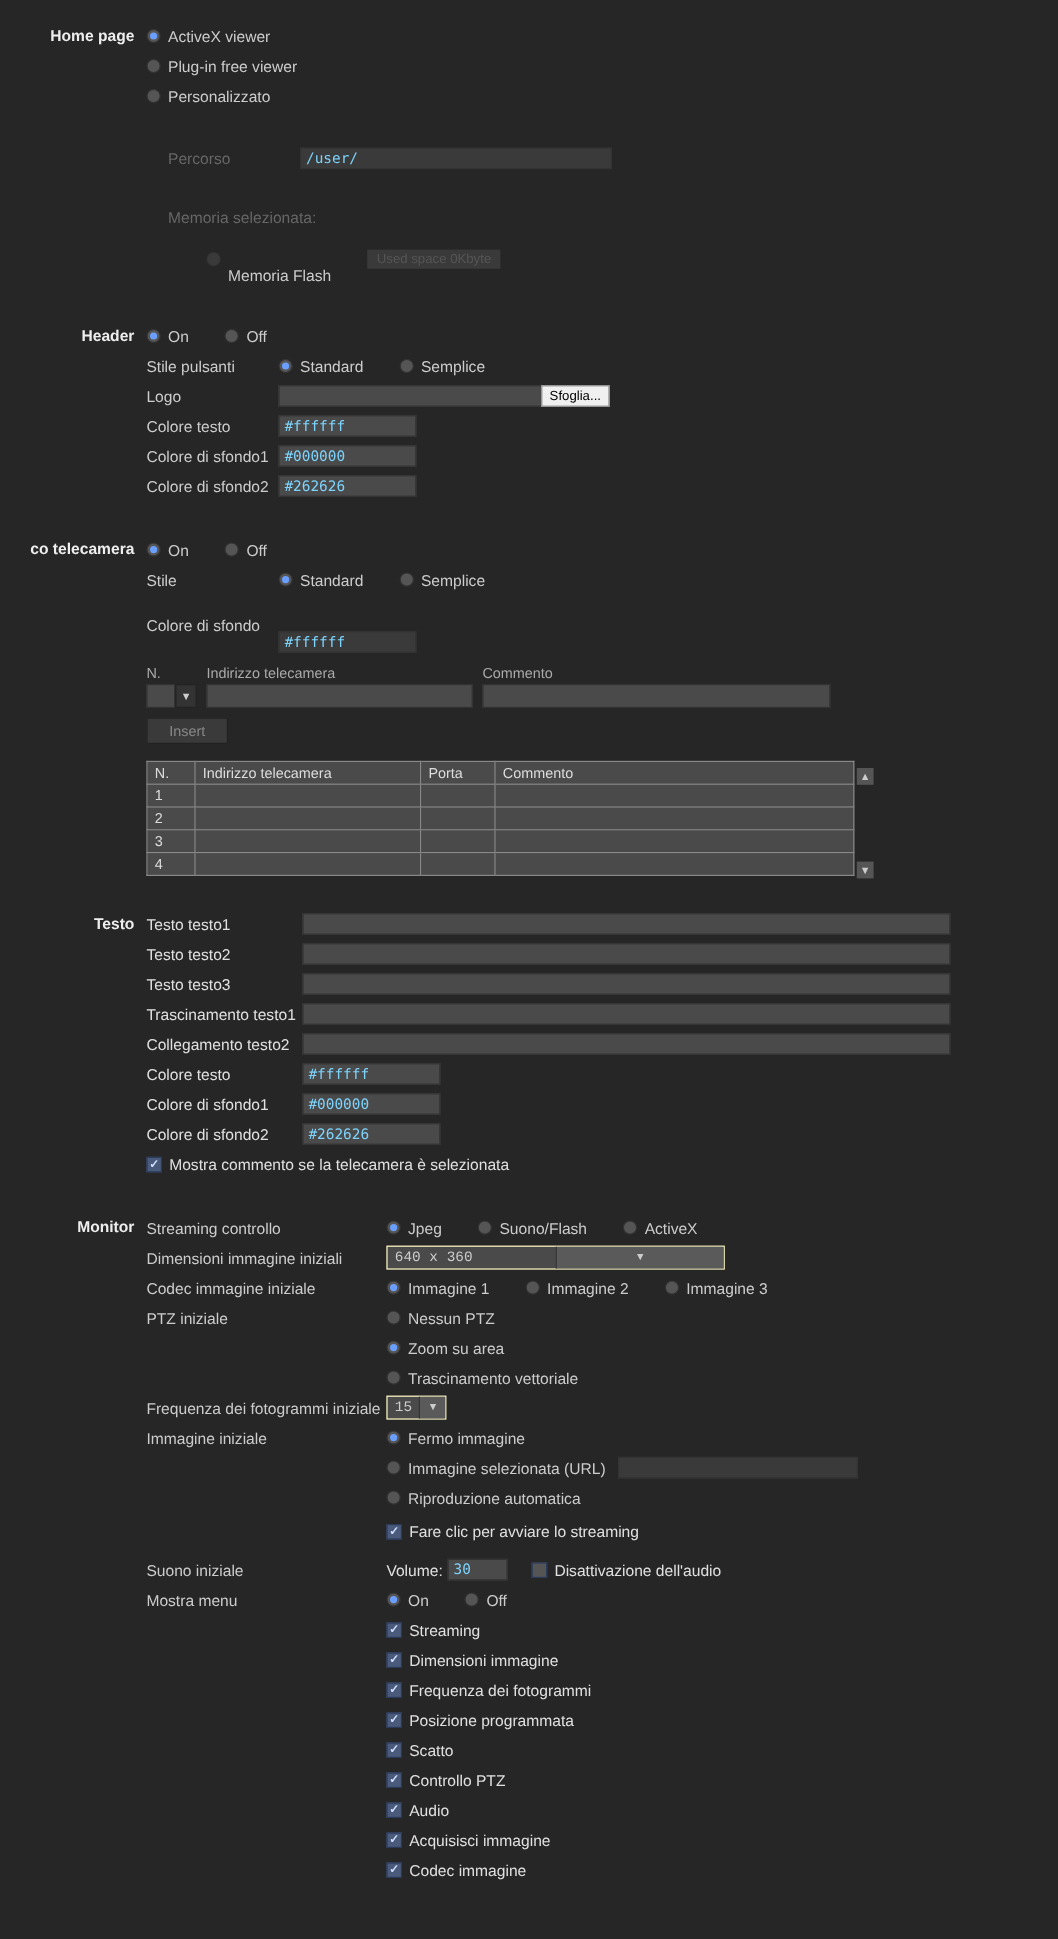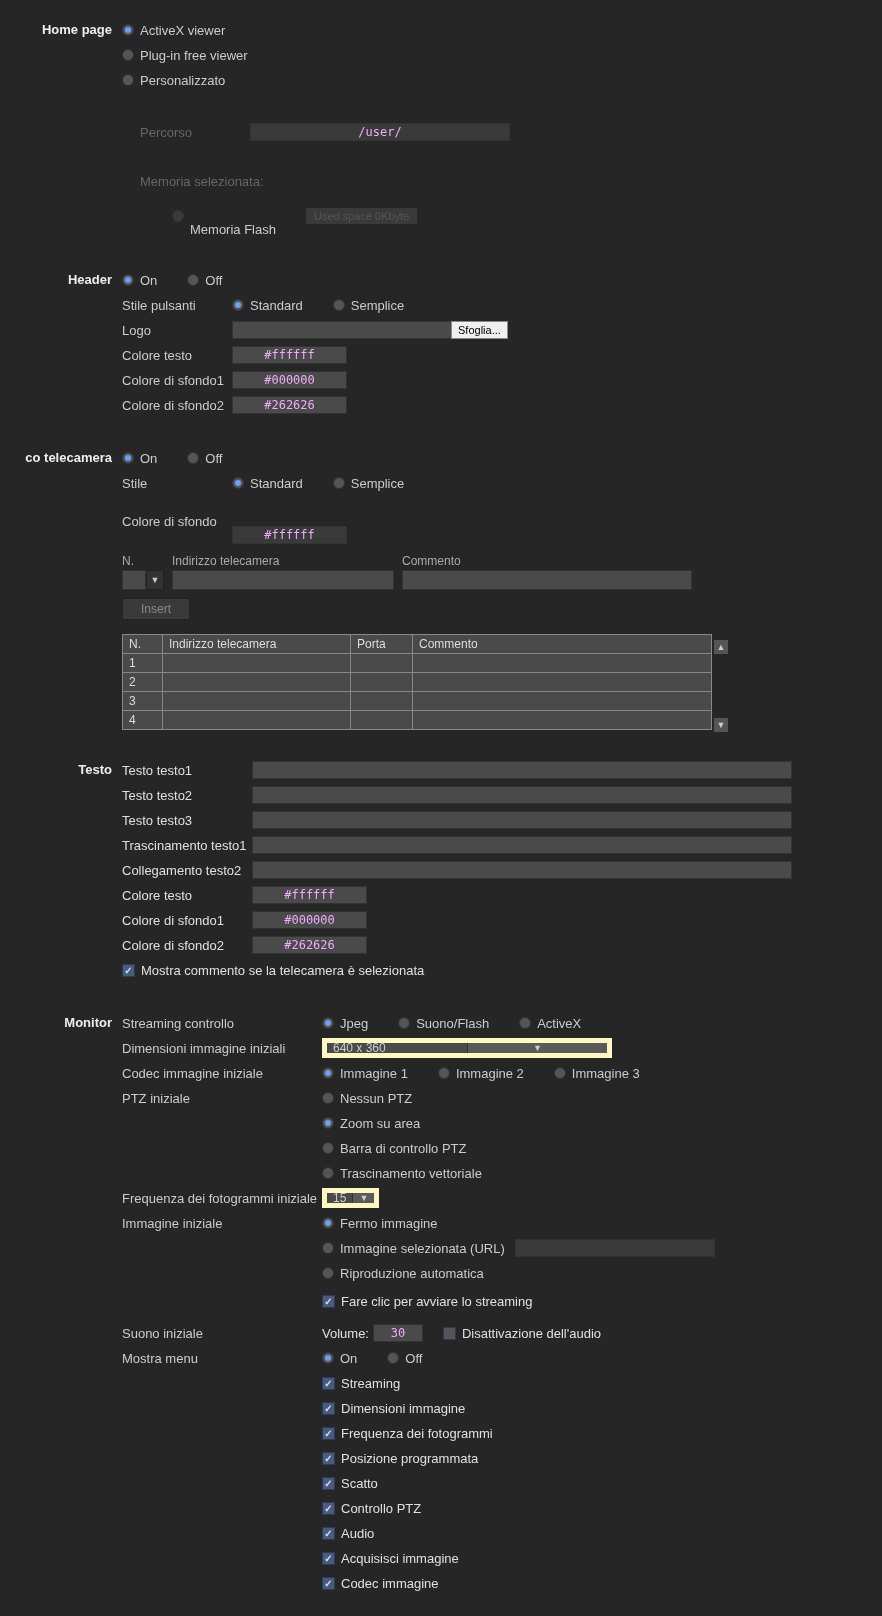--- a/index.html
+++ b/index.html
@@ -41,35 +41,35 @@
 .checkbox {
   width: 13px; height: 13px; background: #4a5a7a;
   border: 1px solid #2a3a5a; display: inline-flex;
   align-items: center; justify-content: center;
   margin-right: 6px; cursor: pointer; flex-shrink: 0;
   color: #cfe0ff; font-size: 10px; font-weight: bold;
 }
 .checkbox.unchecked { background: #555; color: transparent; }
 input.text {
   background: #4a4a4a; border: 1px solid #333;
-  color: #f0abfc; font-size: 12px; padding: 1px 4px;
-  height: 18px; font-family: monospace; text-align: center;
+  color: #7dd3fc; font-size: 12px; padding: 1px 4px;
+  height: 18px; font-family: monospace;
 }
 .text-long { width: 540px; }
 .text-med { width: 115px; }
 .text-short { width: 50px; }
 .logo-browse {
   background: #f0f0f0; color: #000; border: 1px solid #888;
   font-size: 11px; padding: 1px 6px; height: 18px; margin-left: -1px;
   cursor: pointer;
 }
 .dropdown {
   display: inline-flex; align-items: center;
-  background: #4a4a4a; border: 5px solid #fef9c3;
-  height: 20px; cursor: pointer;
+  background: #4a4a4a; border: 1px solid #fef9c3;
+  height: 20px; cursor: pointer; font-family: Liberation Mono, monospace;
 }
 .dropdown span { padding: 0 6px; color: #ccc; font-size: 12px; min-width: 140px; }
 .dropdown .arrow {
   background: #5a5a5a; width: 18px; height: 100%;
   display: flex; align-items: center; justify-content: center;
   color: #ccc; font-size: 9px; border-left: 1px solid #333;
 }
 .dropdown.small span { min-width: 22px; }
 .num-header { display: flex; margin-top: 10px; font-size: 12px; color: #aaa; }
 .num-col1 { width: 50px; }
@@ -335,25 +335,20 @@
         <span class="opt-label">Nessun PTZ</span>
       </div>
     <div class="row">
         <span class="row-label-wide"></span>
         <span class="radio selected"></span>
         <span class="opt-label">Zoom su area</span>
       </div>
     <div class="row">
         <span class="row-label-wide"></span>
         <span class="radio"></span>
-        <span class="opt-label">Barra di controllo PTZ</span>
-      </div>
-    <div class="row">
-        <span class="row-label-wide"></span>
-        <span class="radio"></span>
         <span class="opt-label">Trascinamento vettoriale</span>
       </div>
     <div class="row">
       <span class="row-label-wide">Frequenza dei fotogrammi iniziale</span>
       <div class="dropdown small">
           <span>15</span>
           <span class="arrow">▼</span>
         </div>
     </div>
     <div class="row">

